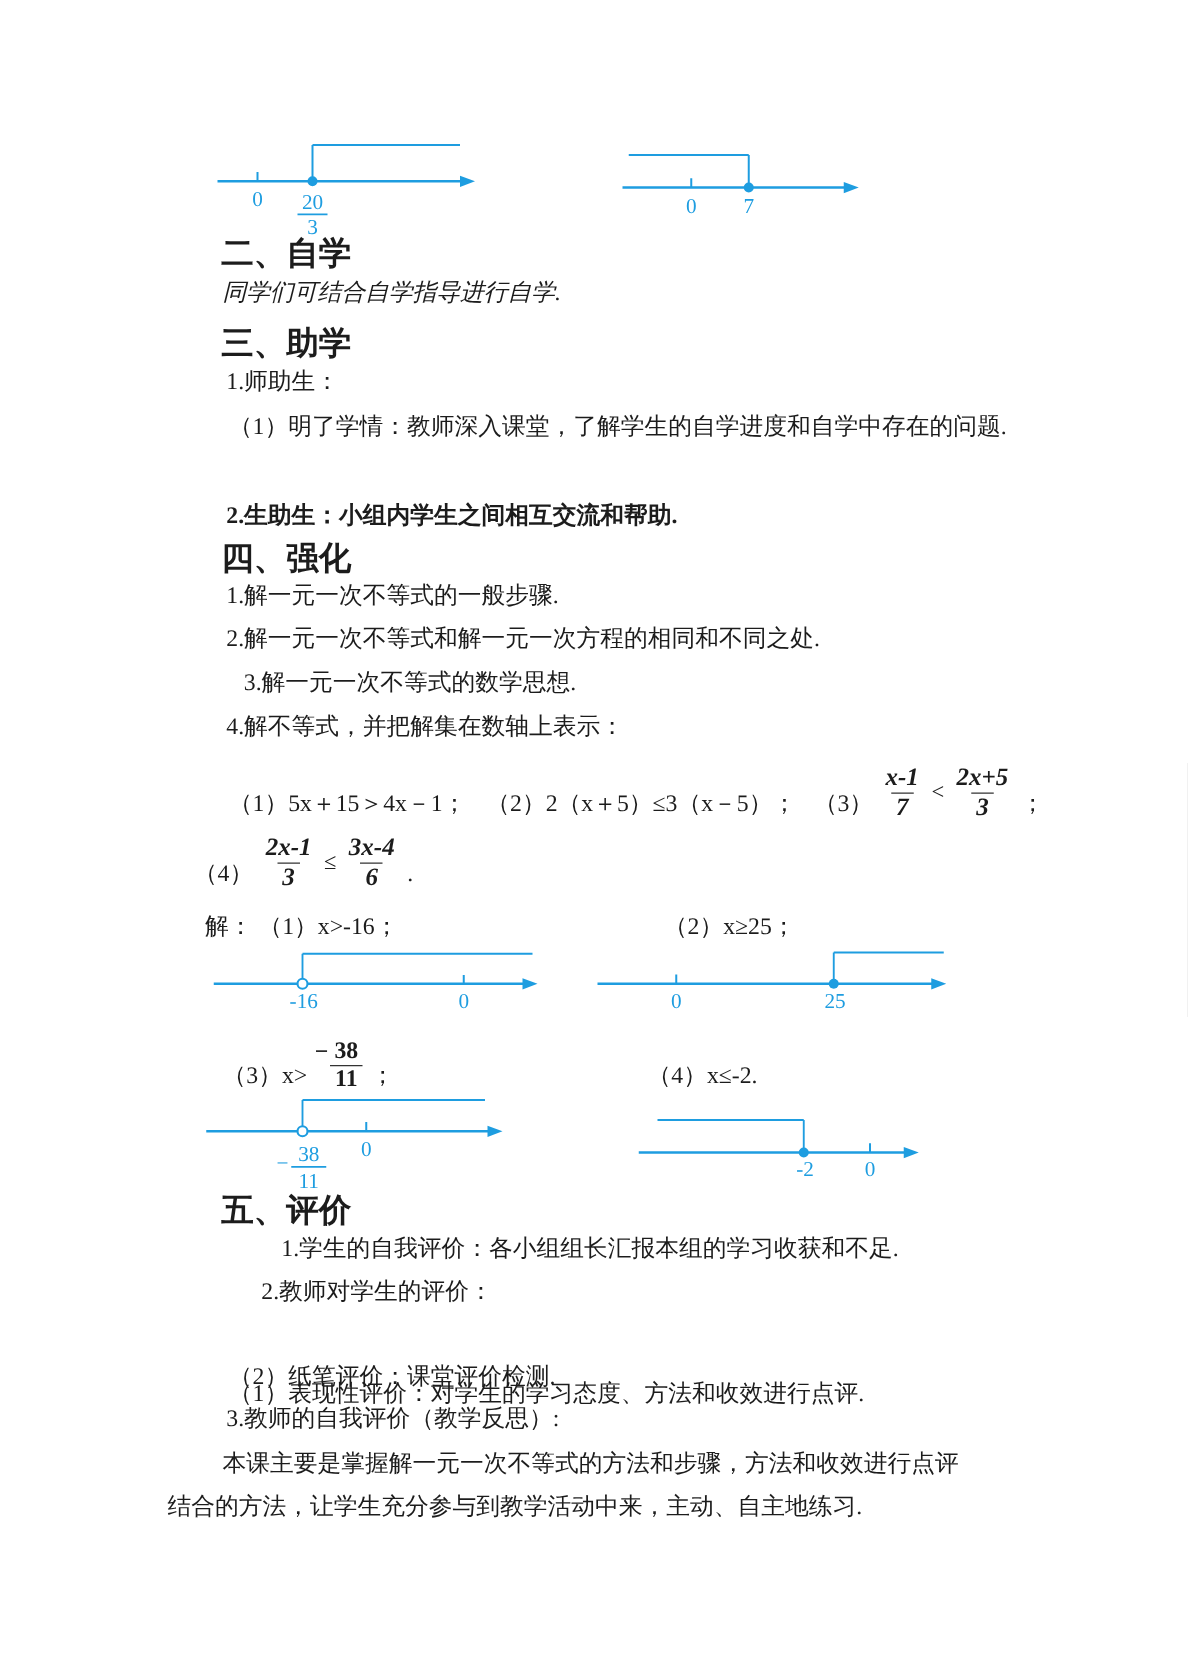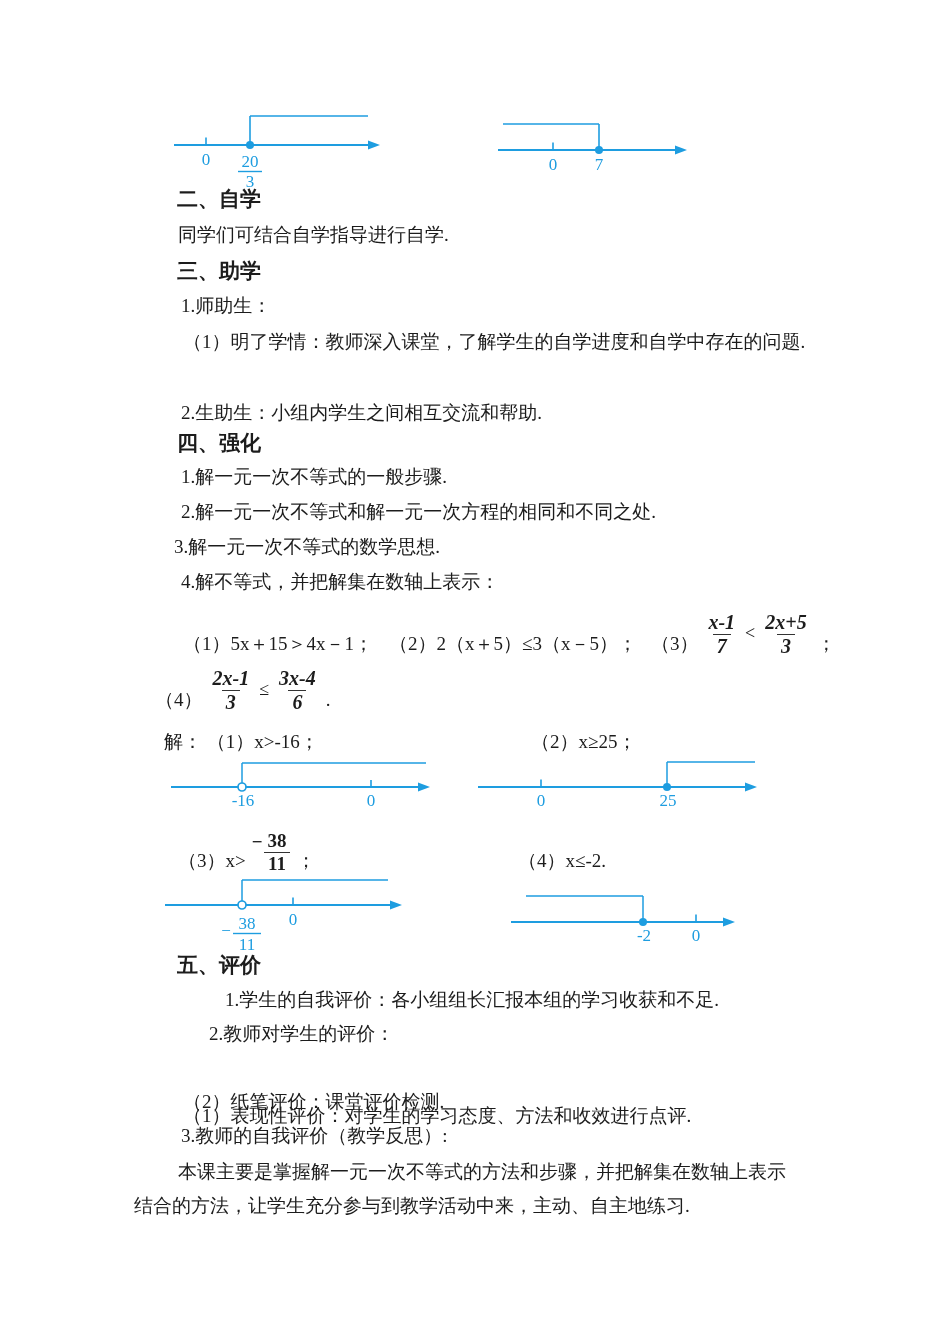--- a/index.html
+++ b/index.html
@@ -6,21 +6,21 @@
   .page{
     position:relative;
     width:950px;height:1344px;
     margin:0 auto;
     background:#ffffff;
     font-family:"Liberation Serif","DejaVu Serif",serif;
     color:#1c1c1c;
     overflow:hidden;
   }
   .t{position:absolute;white-space:nowrap;font-size:19px;line-height:1.3;}
-  .h{position:absolute;white-space:nowrap;font-size:21px;line-height:1.25;
+  .h{position:absolute;white-space:nowrap;font-size:26px;line-height:1.25;
      font-weight:bold;font-family:"Liberation Sans","DejaVu Sans",sans-serif;}
   .frow{position:absolute;display:flex;align-items:flex-end;font-size:19px;line-height:1.3;white-space:nowrap;}
   .frac{display:inline-flex;flex-direction:column;align-items:center;
         font-weight:bold;font-style:italic;font-size:20px;line-height:1.12;}
   .frac.upright{font-style:normal;font-size:19px;}
   .frac .num{padding:0 4px;}
   .frac .den{padding:0 4px;border-top:1.6px solid #333;}
   .frac-group{display:inline-flex;align-items:center;}
   .rel{font-size:18px;margin:0 6px;font-weight:normal;font-style:normal;align-self:center;}
   .sign{align-self:center;font-weight:bold;margin:0 1px 10px 6px;}
@@ -57,31 +57,31 @@
     <polygon points="192,38 180,33.5 180,42.5"></polygon>
     <line x1="8" y1="12" x2="104" y2="12" stroke-width="1.6"></line>
     <line x1="104" y1="12" x2="104" y2="38" stroke-width="1.6"></line>
     <line x1="58" y1="30.5" x2="58" y2="38" stroke-width="1.6"></line>
     <circle class="closed" cx="104" cy="38" r="4"></circle>
     <text x="58" y="58">0</text>
     <text x="104" y="58">7</text>
   </svg>
 
   <div class="h" style="left:177px;top:186px;">二、自学</div>
-  <div class="t" style="left:178px;top:223px;">同学们可结合自学指导进行自学.</div>
+  <div class="t" style="left:178px;top:223px;font-style:italic;">同学们可结合自学指导进行自学.</div>
 
   <div class="h" style="left:177px;top:258px;">三、助学</div>
   <div class="t" style="left:181px;top:294px;">1.师助生：</div>
   <div class="t" style="left:183px;top:330px;">（1）明了学情：教师深入课堂，了解学生的自学进度和自学中存在的问题.</div>
-  <div class="t" style="left:181px;top:401px;">2.生助生：小组内学生之间相互交流和帮助.</div>
+  <div class="t" style="left:181px;top:401px;font-weight:bold;">2.生助生：小组内学生之间相互交流和帮助.</div>
 
   <div class="h" style="left:177px;top:430px;">四、强化</div>
   <div class="t" style="left:181px;top:465px;">1.解一元一次不等式的一般步骤.</div>
   <div class="t" style="left:181px;top:500px;">2.解一元一次不等式和解一元一次方程的相同和不同之处.</div>
-  <div class="t" style="left:174px;top:535px;">3.解一元一次不等式的数学思想.</div>
+  <div class="t" style="left:195px;top:535px;">3.解一元一次不等式的数学思想.</div>
   <div class="t" style="left:181px;top:570px;">4.解不等式，并把解集在数轴上表示：</div>
 
   <div class="frow" style="left:183px;top:597px;height:60px;">
     <span>（1）5x＋15＞4x－1；</span>
     <span class="gap1">（2）2（x＋5）≤3（x－5）；</span>
     <span class="gap2">（3）</span>
     <span class="frac-group gap3">
       <span class="frac">
         <span class="num">x-1</span>
         <span class="den">7</span>
@@ -169,22 +169,22 @@
     <line x1="3" y1="34" x2="217" y2="34" stroke-width="2"></line>
     <polygon points="227,34 215,29.5 215,38.5"></polygon>
     <line x1="18" y1="8" x2="135" y2="8" stroke-width="1.5"></line>
     <line x1="135" y1="8" x2="135" y2="34" stroke-width="1.5"></line>
     <line x1="188" y1="26.5" x2="188" y2="34" stroke-width="1.6"></line>
     <circle class="closed" cx="135" cy="34" r="4"></circle>
     <text x="136" y="53">-2</text>
     <text x="188" y="53">0</text>
   </svg>
 
-  <div class="h" style="left:177px;top:952px;font-family:Liberation Serif, serif;">五、评价</div>
+  <div class="h" style="left:177px;top:952px;">五、评价</div>
   <div class="t" style="left:181px;top:988px;margin-left:44px;">1.学生的自我评价：各小组组长汇报本组的学习收获和不足.</div>
   <div class="t" style="left:181px;top:1022px;margin-left:28px;">2.教师对学生的评价：</div>
   <div class="t" style="left:183px;top:1104px;">（1）表现性评价：对学生的学习态度、方法和收效进行点评.</div>
   <div class="t" style="left:183px;top:1090px;">（2）纸笔评价：课堂评价检测.</div>
   <div class="t" style="left:181px;top:1124px;">3.教师的自我评价（教学反思）:</div>
-  <div class="t" style="left:178px;top:1160px;">本课主要是掌握解一元一次不等式的方法和步骤，并把解集在数轴上表示</div>
+  <div class="t" style="left:178px;top:1160px;">本课主要是掌握解一元一次不等式的方法和步骤，方法和收效进行点评</div>
   <div class="t" style="left:134px;top:1194px;">结合的方法，让学生充分参与到教学活动中来，主动、自主地练习.</div>
 
 </div>
 
 </body></html>

